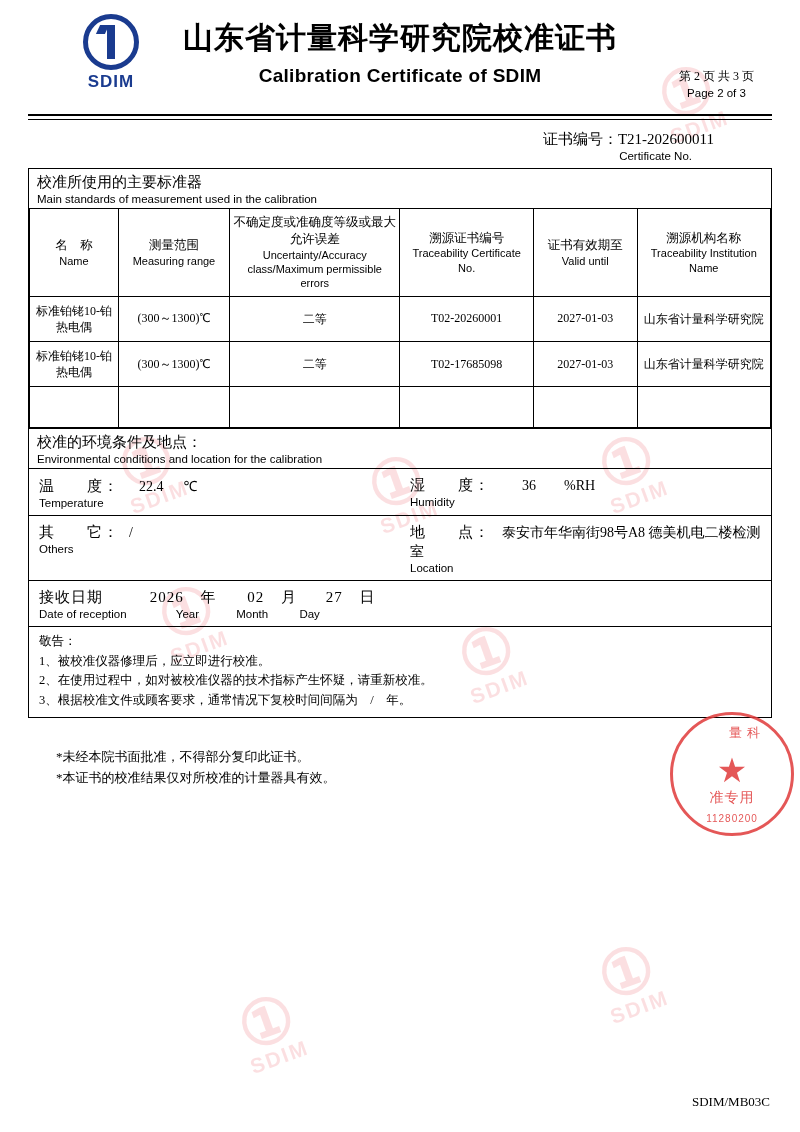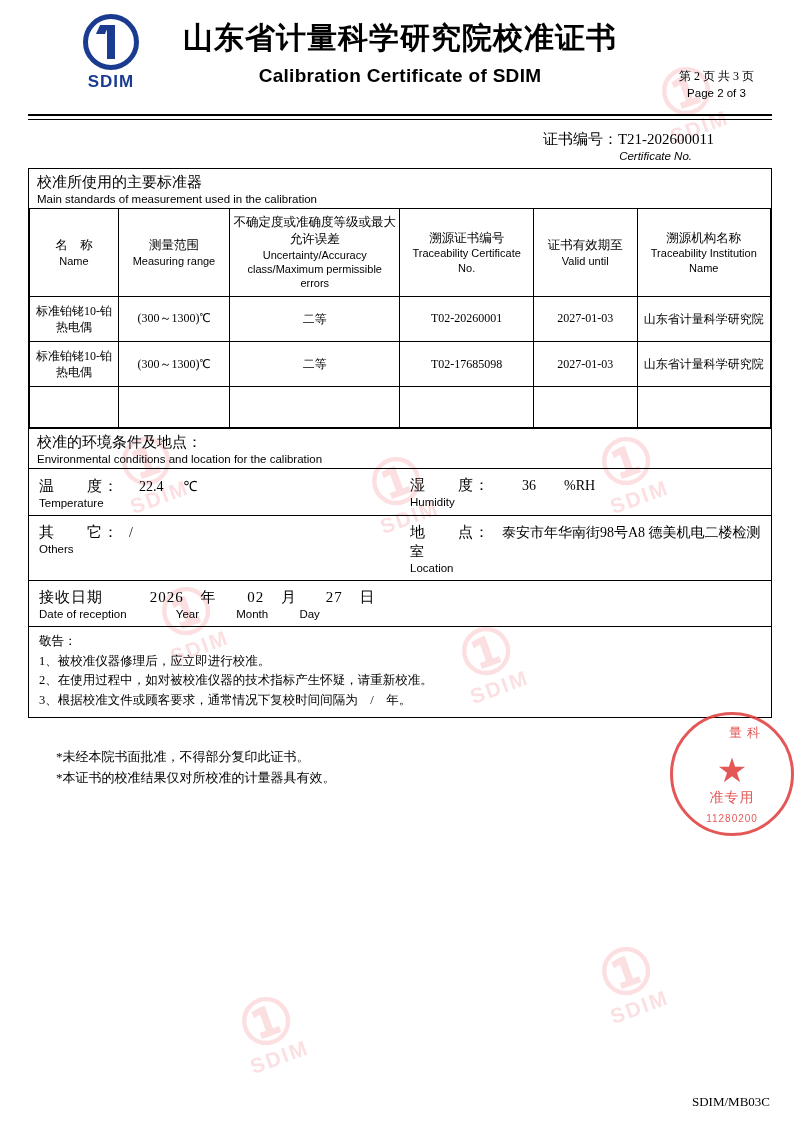--- a/index.html
+++ b/index.html
@@ -157,21 +157,20 @@
   .certno .num {
     font-family: "Liberation Serif", serif;
     font-size: 15px;
   }
   .certno .en {
     font-family: "Liberation Sans", sans-serif;
     font-size: 11.5px;
     display: block;
     margin-top: 1px;
     margin-right: 22px;
-    font-style: italic;
   }
 
   
   .box {
     margin-top: 6px;
     border: 1px solid #000;
     width: 100%;
     box-sizing: border-box;
   }
   .sec-title {

